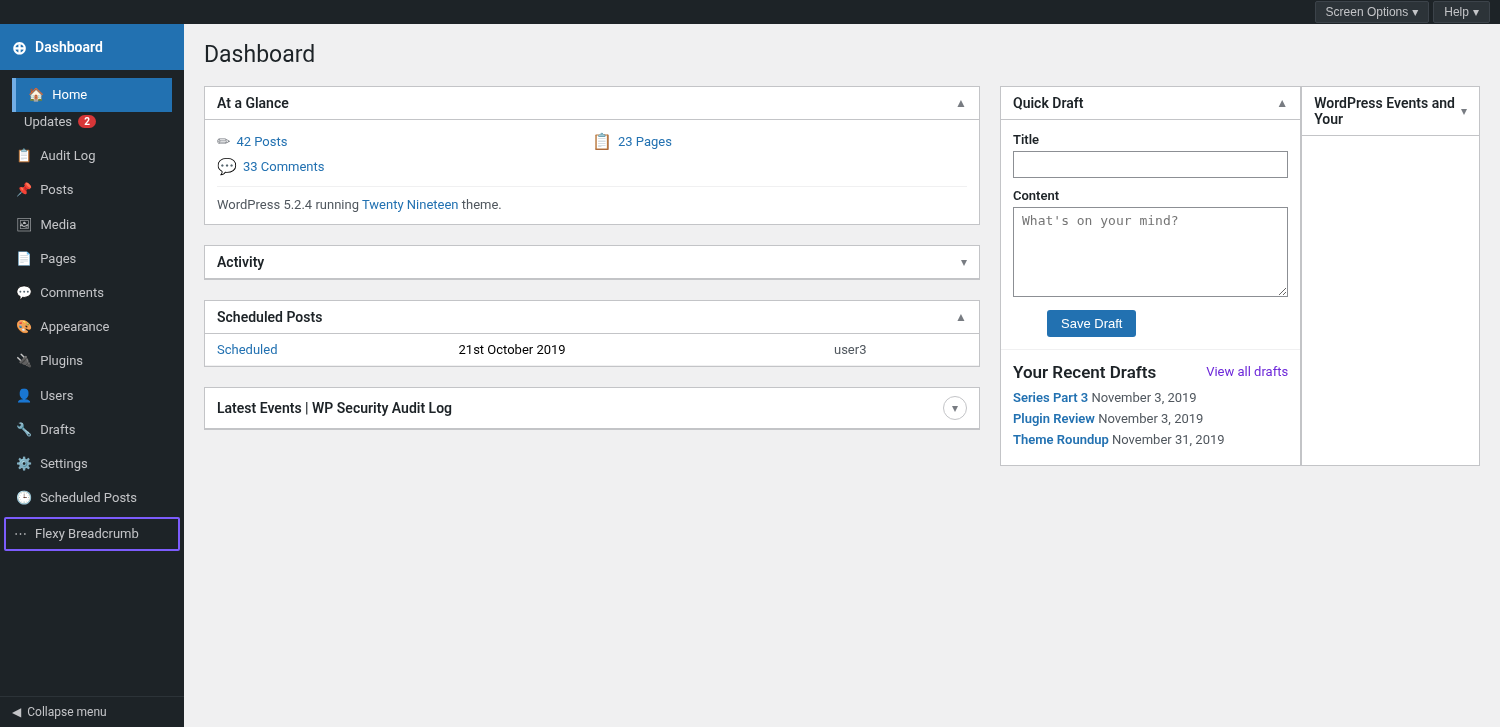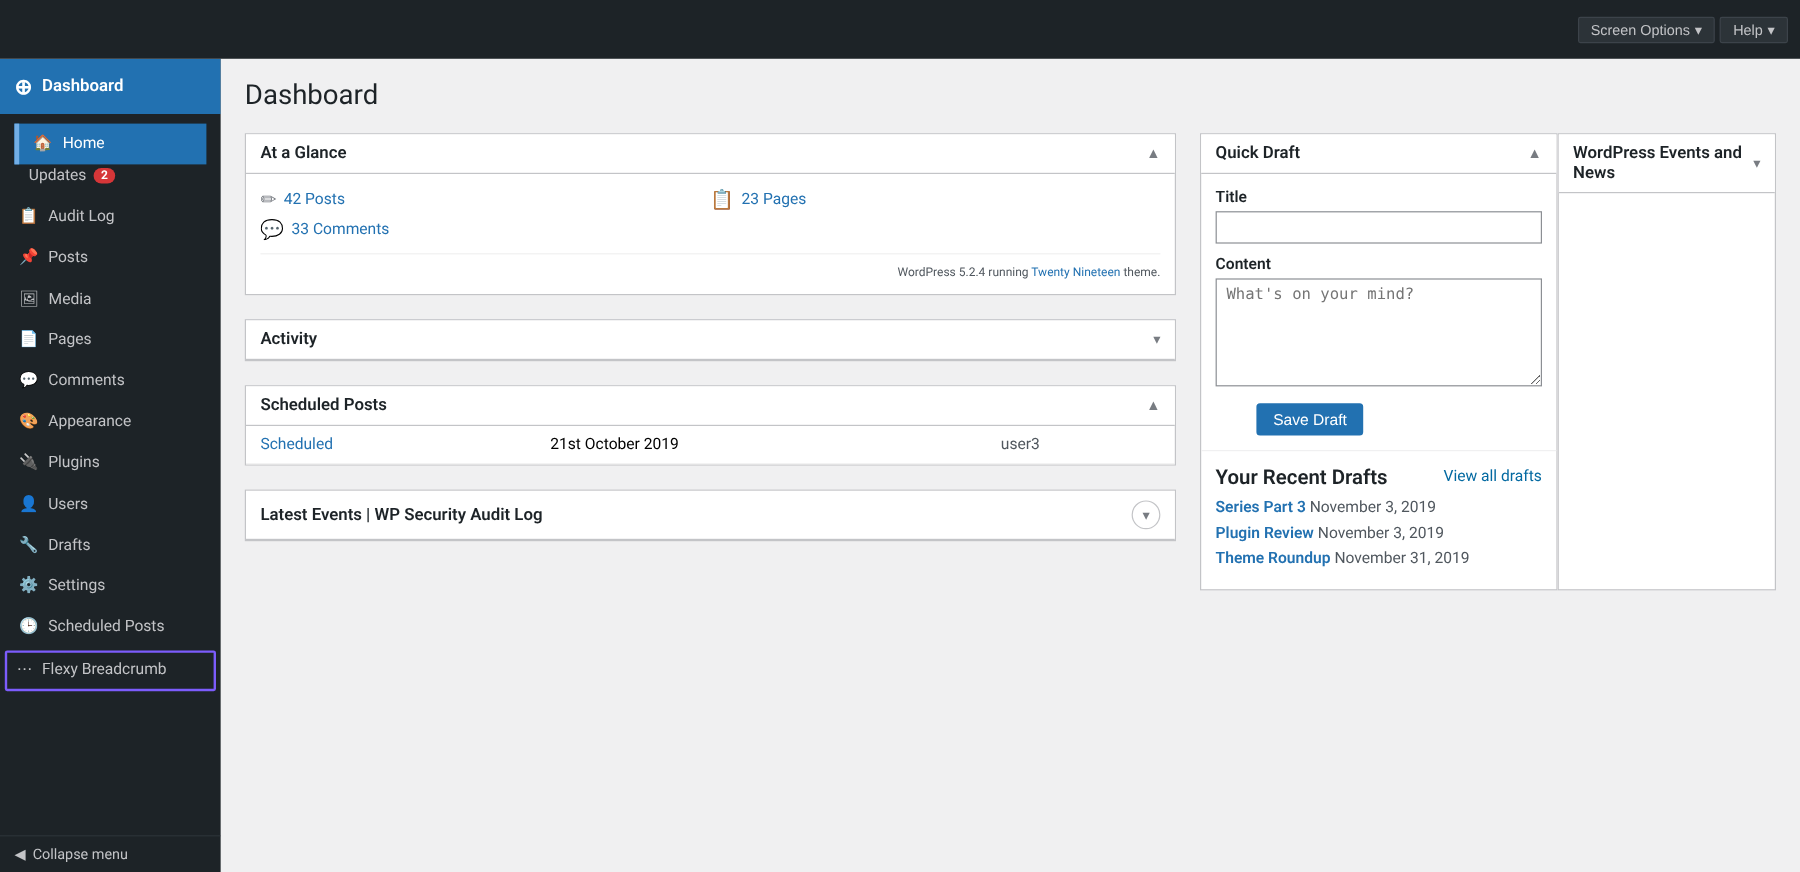--- a/index.html
+++ b/index.html
@@ -1,20 +1,20 @@
 <!DOCTYPE html>
 <html><head>
   <meta charset="utf-8">
   <style>
     * { box-sizing: border-box; margin: 0; padding: 0; }
     body { font-family: -apple-system, BlinkMacSystemFont, "Segoe UI", Roboto, sans-serif; font-size: 13px; background: #f0f0f1; display: flex; flex-direction: column; height: 727px; overflow: hidden; }
 
     
     #top-bar {
-      height: 49px;
+      height: 24px;
       background: #1d2327;
       display: flex;
       align-items: center;
       justify-content: flex-end;
       padding: 0 10px;
       gap: 4px;
       flex-shrink: 0;
     }
     .top-bar-btn {
       background: #2c3338;
@@ -126,38 +126,38 @@
       margin-bottom: 10px;
     }
     .glance-item {
       display: flex;
       align-items: center;
       gap: 6px;
       color: #2271b1;
       font-size: 13px;
     }
     .glance-item .icon { color: #787c82; font-size: 16px; }
-    .glance-wp-info { font-size: 10px; color: #50575e; margin-top: 8px; border-top: 1px solid #f0f0f1; padding-top: 10px; text-align: right; }
+    .glance-wp-info { font-size: 13px; color: #50575e; margin-top: 8px; border-top: 1px solid #f0f0f1; padding-top: 10px; }
     .glance-wp-info a { color: #2271b1; text-decoration: none; }
 
     
     .scheduled-table { width: 100%; border-collapse: collapse; }
     .scheduled-table td { padding: 8px 10px; font-size: 13px; border-bottom: 1px solid #f0f0f1; }
     .scheduled-table td:first-child { color: #2271b1; padding-left: 12px; }
     .scheduled-table td:last-child { color: #50575e; }
     .circle-btn { border: 1px solid #c3c4c7; border-radius: 50%; width: 24px; height: 24px; display: flex; align-items: center; justify-content: center; cursor: pointer; color: #787c82; font-size: 12px; }
 
     
     .qd-label { font-size: 13px; color: #1d2327; margin-bottom: 4px; font-weight: 600; }
     .qd-input { width: 100%; border: 1px solid #8c8f94; padding: 5px 8px; font-size: 13px; color: #1d2327; outline: none; }
     .qd-textarea { width: 100%; border: 1px solid #8c8f94; padding: 5px 8px; font-size: 13px; color: #787c82; outline: none; resize: vertical; height: 90px; }
     .save-draft-btn { background: #2271b1; color: #fff; border: none; padding: 6px 14px; font-size: 13px; cursor: pointer; border-radius: 3px; margin-top: 10px; margin-left: 34px; }
     .recent-drafts-header { display: flex; align-items: center; justify-content: space-between; margin-bottom: 8px; }
     .recent-drafts-title { font-size: 17px; font-weight: 600; color: #1d2327; }
-    .view-all-link { color: #0369a1; text-decoration: none; font-size: 13px; }
+    .view-all-link { color: #6d28d9; text-decoration: none; font-size: 13px; }
     .draft-item { margin-bottom: 6px; font-size: 13px; }
     .draft-link { color: #2271b1; text-decoration: none; font-weight: 600; }
     .draft-date { color: #50575e; }
   </style>
 </head>
 <body>
 
 <div id="top-bar">
   <button class="top-bar-btn">
     <span>Screen Options</span>
@@ -341,21 +341,21 @@
             </div>
             <div class="draft-item">
               <a href="#" class="draft-link">Theme Roundup</a>
               <span class="draft-date">November 31, 2019</span>
             </div>
           </div>
         </div>
 
         <div class="widget">
           <div class="widget-header">
-            <h2>WordPress Events and News</h2>
+            <h2>WordPress Events and Your</h2>
             <span class="chevron">▾</span>
           </div>
         </div>
 
       </div>
     </div>
   </div>
 </div>
 
 </body></html>

